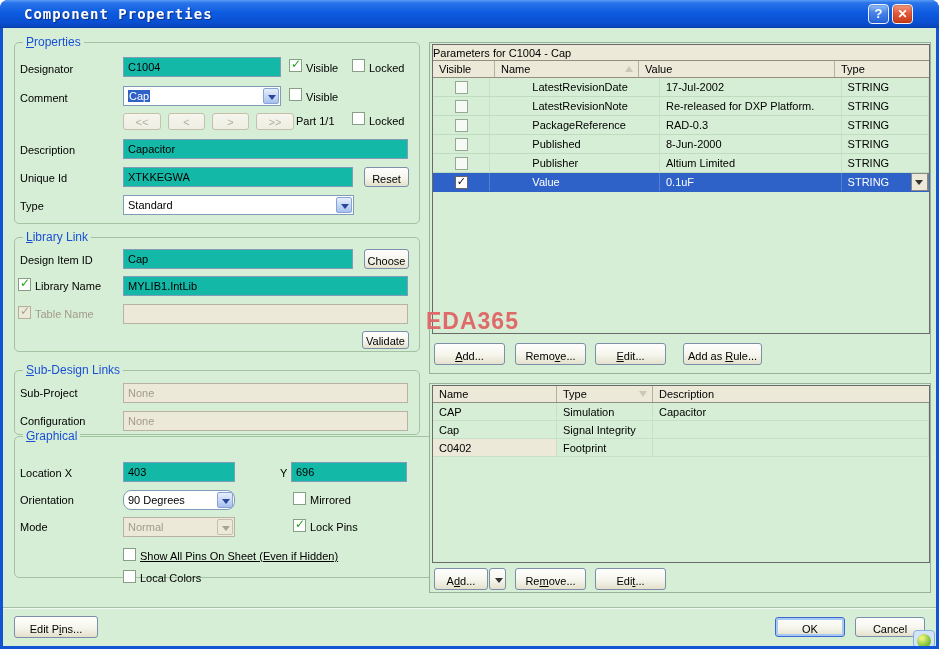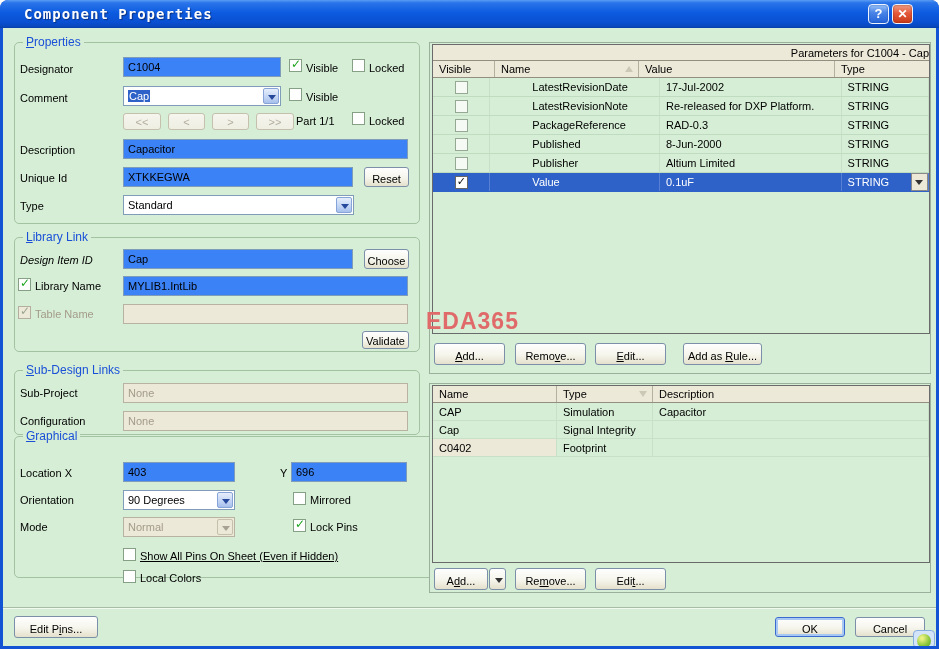--- a/index.html
+++ b/index.html
@@ -30,21 +30,21 @@
   
   .grp { position:absolute; border:1px solid #a2c2a2; border-radius:5px; }
   .grp-label { position:absolute; top:-8px; left:8px; background:#d6eed6; padding:0 3px;
     color:#1a50d8; font-size:12px; }
   .mn { text-decoration:underline; }
 
   .lbl { position:absolute; font-size:11px; color:#000; white-space:nowrap; }
   .lbl.dis { color:#a39b8a; }
 
   
-  .txt { position:absolute; height:20px; background:#3b82f6; border:1px solid #7f9db9;
+  .txt { position:absolute; height:20px; background:#14b8a6; border:1px solid #7f9db9;
     font-size:11px; padding:3px 3px 0 4px; white-space:nowrap; overflow:hidden; }
   .txt.dis { background:#ece9d8; color:#a39b8a; border-color:#b8b2a2; }
 
   
   .combo { position:absolute; height:20px; background:#fff; border:1px solid #7f9db9; }
   .combo .ctext { position:absolute; left:4px; top:3px; white-space:nowrap; }
   .combo .carr { position:absolute; right:1px; top:1px; bottom:1px; width:16px; border-radius:2px;
     background:linear-gradient(180deg,#e6eefc 0%,#c2d4f4 60%,#a6c0ec 100%); border:1px solid #86a4d8; }
   .combo .carr::after { content:""; position:absolute; left:4px; top:6px; width:0; height:0;
     border:4px solid transparent; border-top:5px solid #26489c; }
@@ -67,21 +67,21 @@
     font-family:"Liberation Sans", sans-serif; font-size:11px; color:#000;
     text-align:center; cursor:pointer; padding-top:3px; }
   .xpbtn.dis { color:#b2ae9e; border-color:#c4c0ac;
     background:linear-gradient(180deg,#f6f5ee 0%,#efeee3 100%); cursor:default; }
   .xpbtn.focus { border-color:#3a6ad0; box-shadow:inset 0 0 0 2px #a8c8f4; }
 
   
   .rpanel { position:absolute; border:1px solid #9cae9c; background:#d6eed6; }
   .tframe { position:absolute; border:1px solid #6a6a6a; background:#d6eed6; overflow:hidden; }
   .ttitle { height:16px; background:#ece9d8; border-bottom:1px solid #928e80;
-    text-align:right; padding-top:2px; font-size:11px; }
+    text-align:left; padding-top:2px; font-size:11px; }
   .thead { display:flex; height:17px; background:#ece9d8; border-bottom:1px solid #928e80; }
   .th { position:relative; padding:2px 0 0 6px; border-right:1px solid #b4b09e;
     white-space:nowrap; overflow:hidden; }
   .sort { position:absolute; right:5px; top:5px; width:0; height:0; border:4px solid transparent; }
   .sort.asc  { border-bottom:6px solid #ccc8b6; border-top:none; }
   .sort.desc { border-top:6px solid #ccc8b6; border-bottom:none; }
 
   .prow { display:flex; height:19px; border-bottom:1px solid #c0dcc0; }
   .pcell { padding:3px 0 0 6px; border-right:1px solid #c8e0c8; white-space:nowrap; overflow:hidden; }
   .cvis  { width:62px; display:flex; align-items:center; justify-content:center; padding:0; }
@@ -170,21 +170,21 @@
 
     <span class="lbl" style="left:17px;top:172px;">Type</span>
     <div class="combo" style="left:120px;top:167px;width:231px;">
       <span class="ctext">Standard</span>
       <span class="carr"></span>
     </div>
 
     <div class="grp" style="left:11px;top:209px;width:406px;height:115px;">
       <span class="grp-label"><span class="mn">L</span><span>ibrary Link</span></span>
     </div>
-    <span class="lbl" style="left:17px;top:226px;font-style:italic;">Design Item ID</span>
+    <span class="lbl" style="left:17px;top:226px;">Design Item ID</span>
     <div class="txt" style="left:120px;top:221px;width:230px;">Cap</div>
     <button class="xpbtn" style="left:361px;top:221px;width:45px;height:20px;">Choose</button>
 
     <span class="cb on" style="left:15px;top:250px;"></span>
     <span class="lbl" style="left:32px;top:252px;">Library Name</span>
     <div class="txt" style="left:120px;top:248px;width:285px;">MYLIB1.IntLib</div>
 
     <span class="cb dis on" style="left:15px;top:278px;"></span>
     <span class="lbl dis" style="left:32px;top:280px;">Table Name</span>
     <div class="txt dis" style="left:120px;top:276px;width:285px;"></div>
@@ -201,21 +201,21 @@
 
     <div class="grp" style="left:11px;top:408px;width:454px;height:142px;">
       <span class="grp-label"><span class="mn">G</span><span>raphical</span></span>
     </div>
     <span class="lbl" style="left:17px;top:439px;">Location X</span>
     <div class="txt" style="left:120px;top:434px;width:112px;">403</div>
     <span class="lbl" style="left:277px;top:439px;">Y</span>
     <div class="txt" style="left:288px;top:434px;width:116px;">696</div>
 
     <span class="lbl" style="left:17px;top:466px;">Orientation</span>
-    <div class="combo" style="left:120px;top:462px;width:112px;">
+    <div class="combo" style="left:120px;top:462px;width:112px;border-radius:8px;">
       <span class="ctext">90 Degrees</span>
       <span class="carr"></span>
     </div>
     <span class="cb" style="left:290px;top:464px;"></span>
     <span class="lbl" style="left:307px;top:466px;">Mirrored</span>
 
     <span class="lbl" style="left:17px;top:493px;">Mode</span>
     <div class="combo dis" style="left:120px;top:489px;width:112px;">
       <span class="ctext">Normal</span>
       <span class="carr"></span>

